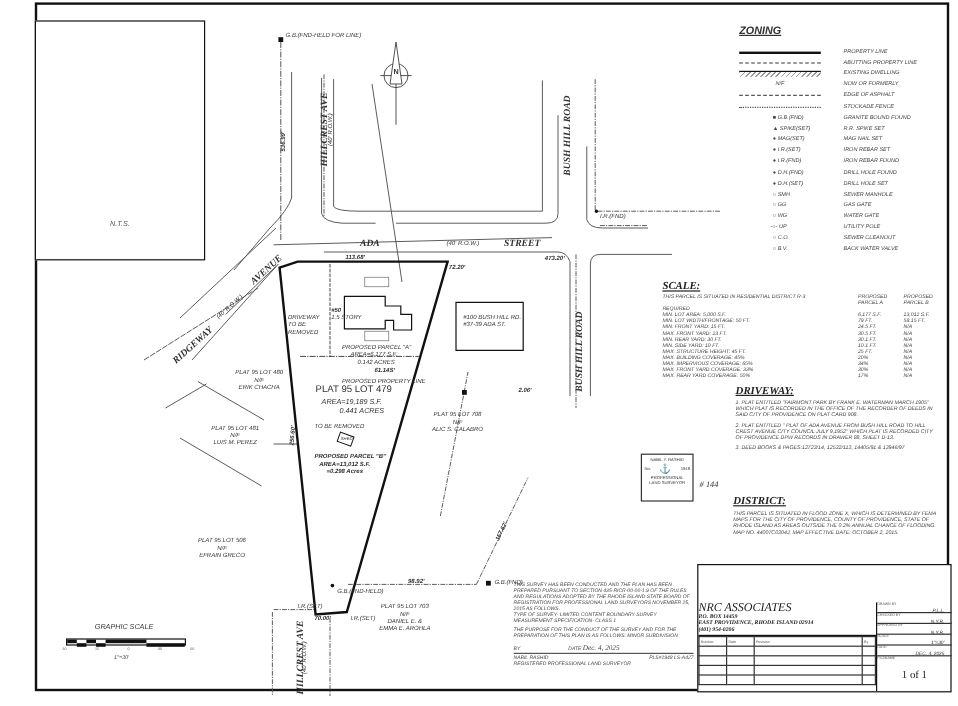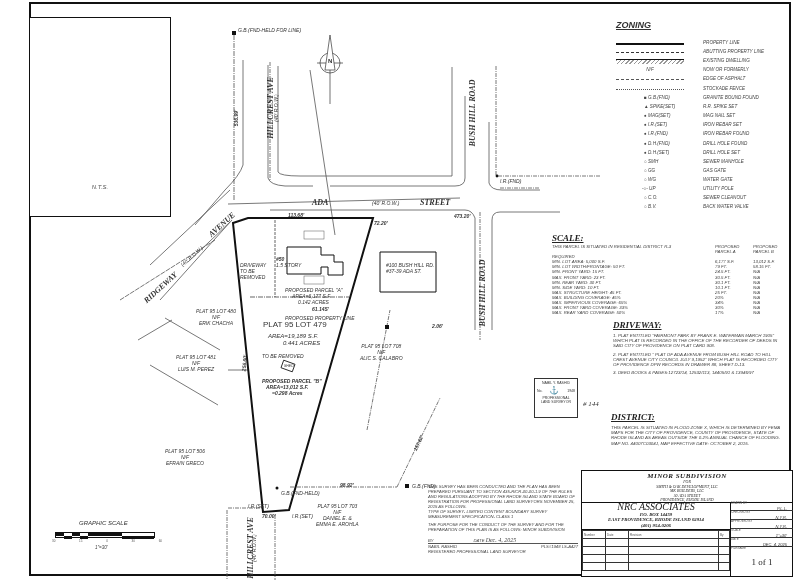--- a/index.html
+++ b/index.html
@@ -28,21 +28,21 @@
   .ztable{position:absolute;left:552px;top:244px;font-size:4.3px;line-height:5.1px;font-style:italic;color:#444;}
   .ztable .row{display:flex;}
   .ztable .c1{width:163px;}
   .ztable .c2{width:38px;}
   .ztable .c3{width:40px;}
   
   .title-block{position:absolute;left:581px;top:470px;width:212px;height:107px;border:1px solid #111;box-sizing:border-box;background:#fff;}
   .tb-top{position:absolute;left:0;top:0;width:210px;height:31px;border-bottom:1px solid #111;text-align:center;font-family:"Liberation Serif",serif;font-style:italic;}
   .tb-top .h{font-size:7px;font-weight:bold;letter-spacing:0.5px;margin-top:1px;}
   .tb-top .l{font-size:3.9px;line-height:4.6px;}
-  .tb-co{position:absolute;left:0;top:31px;width:148px;height:34px;text-align:center;font-family:"Liberation Serif",serif;}
+  .tb-co{position:absolute;left:0;top:31px;width:148px;height:34px;font-family:"Liberation Serif",serif;}
   .tb-co .n{font-size:10px;font-style:italic;line-height:10px;}
   .tb-co .a{font-size:4.8px;font-weight:bold;line-height:5.4px;font-style:italic;}
   .tb-rev{position:absolute;left:0;top:58px;width:148px;height:47px;border-top:1px solid #111;}
   .tb-rev table{border-collapse:collapse;width:148px;font-size:3px;color:#555;}
   .tb-rev td{border:1px solid #333;height:7px;padding:0 1px;}
   .tb-side{position:absolute;left:148px;top:31px;width:62px;height:74px;border-left:1px solid #111;}
   .tb-cell{height:8px;border-bottom:1px solid #333;font-size:3px;line-height:3.5px;color:#555;position:relative;}
   .tb-cell .v{position:absolute;right:6px;bottom:0;font-size:4px;font-style:italic;color:#333;}
   .tb-sheet{font-size:9px;text-align:center;margin-top:2px;font-family:"Liberation Serif",serif;}
   
@@ -317,28 +317,20 @@
       <span><span>DATE</span> <span style="font-family:'Liberation Serif',serif;font-size:6px;">Dec. 4, 2025</span></span>
     </div>
   <div style="display:flex;justify-content:space-between;">
       <span>NABIL RASHID</span>
       <span>PLS#1948  LS-A427</span>
     </div>
   <div>REGISTERED PROFESSIONAL LAND SURVEYOR</div>
 </div>
 
 <div class="title-block">
-  <div class="tb-top">
-    <div class="h">MINOR SUBDIVISION</div>
-    <div class="l">FOR</div>
-    <div class="l">SMITH &amp; OAK DEVELOPMENT, LLC</div>
-    <div class="l">MK BUILDERS, LLC</div>
-    <div class="l">50 ADA STREET</div>
-    <div class="l">PROVIDENCE, RHODE ISLAND</div>
-  </div>
   <div class="tb-co">
     <div class="n">NRC ASSOCIATES</div>
     <div class="a">P.O. BOX 14459</div>
     <div class="a">EAST PROVIDENCE, RHODE ISLAND 02914</div>
     <div class="a">(401) 954-0206</div>
   </div>
   <div class="tb-rev">
     <table>
       <tbody>
           <tr>
@@ -402,21 +394,21 @@
       <span>30</span>
       <span>60</span>
     </div>
   <div class="gs-ratio">1"=30'</div>
 </div>
 
 <div class="t" style="left:238px;top:27px;">G.B.(FND-HELD FOR LINE)</div>
 <div class="t" style="left:228px;top:115px;transform:rotate(-90deg);font-weight:bold;">536.99'</div>
 <div class="t" style="left:240px;top:105px;transform:rotate(-90deg);font-size:8px;font-weight:bold;font-family:'Liberation Serif',serif;">HILLCREST AVE</div>
 <div class="t" style="left:262px;top:105px;transform:rotate(-90deg);">(40' R.O.W.)</div>
-<div class="t" style="left:312px;top:200px;font-size:8px;font-weight:bold;font-family:'Liberation Serif',serif;">ADA</div>
+<div class="t" style="left:300px;top:200px;font-size:8px;font-weight:bold;font-family:'Liberation Serif',serif;">ADA</div>
 <div class="t" style="left:372px;top:200px;">(40' R.O.W.)</div>
 <div class="t" style="left:420px;top:200px;font-size:8px;font-weight:bold;font-family:'Liberation Serif',serif;">STREET</div>
 <div class="t" style="left:440px;top:110px;transform:rotate(-90deg);font-size:8px;font-weight:bold;font-family:'Liberation Serif',serif;">BUSH HILL ROAD</div>
 <div class="t" style="left:450px;top:290px;transform:rotate(-90deg);font-size:8px;font-weight:bold;font-family:'Liberation Serif',serif;">BUSH HILL ROAD</div>
 <div class="t" style="left:140px;top:285px;transform:rotate(-42deg);font-size:8px;font-weight:bold;font-family:'Liberation Serif',serif;">RIDGEWAY</div>
 <div class="t" style="left:206px;top:222px;transform:rotate(-42deg);font-size:8px;font-weight:bold;font-family:'Liberation Serif',serif;">AVENUE</div>
 <div class="t" style="left:178px;top:253px;transform:rotate(-42deg);">(40' R.O.W.)</div>
 <div class="t" style="left:220px;top:545px;transform:rotate(-90deg);font-size:8px;font-weight:bold;font-family:'Liberation Serif',serif;">HILLCREST AVE</div>
 <div class="t" style="left:240px;top:545px;transform:rotate(-90deg);">(40' R.O.W.)</div>
 <div class="t" style="left:328px;top:58px;font-size:6px;font-weight:bold;font-style:normal;">N</div>

